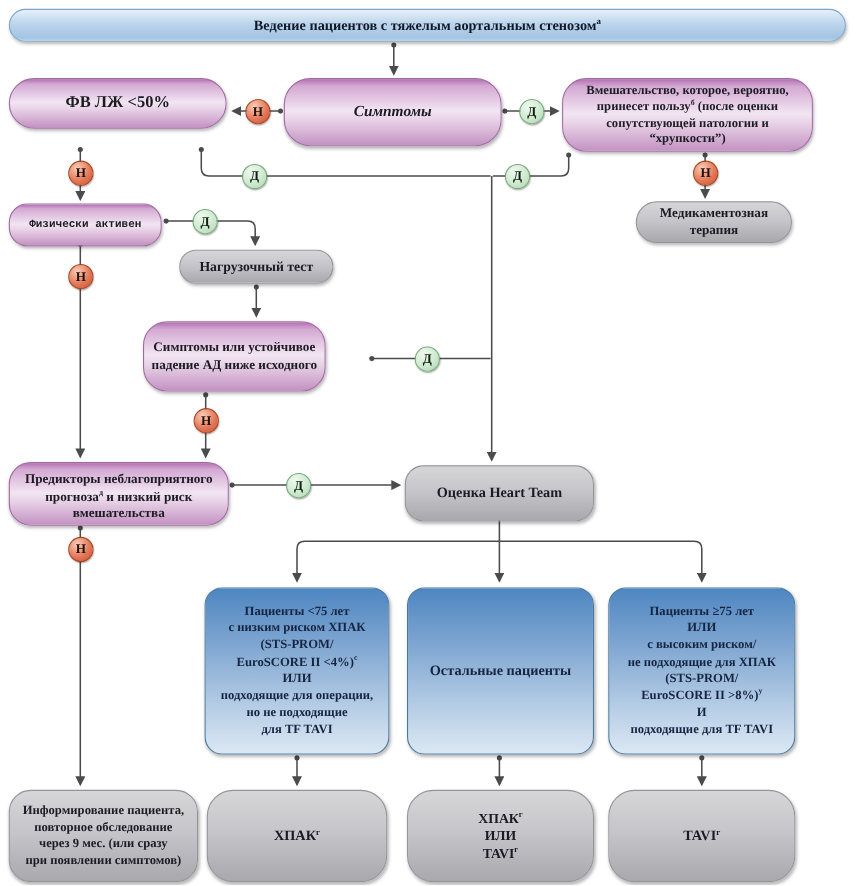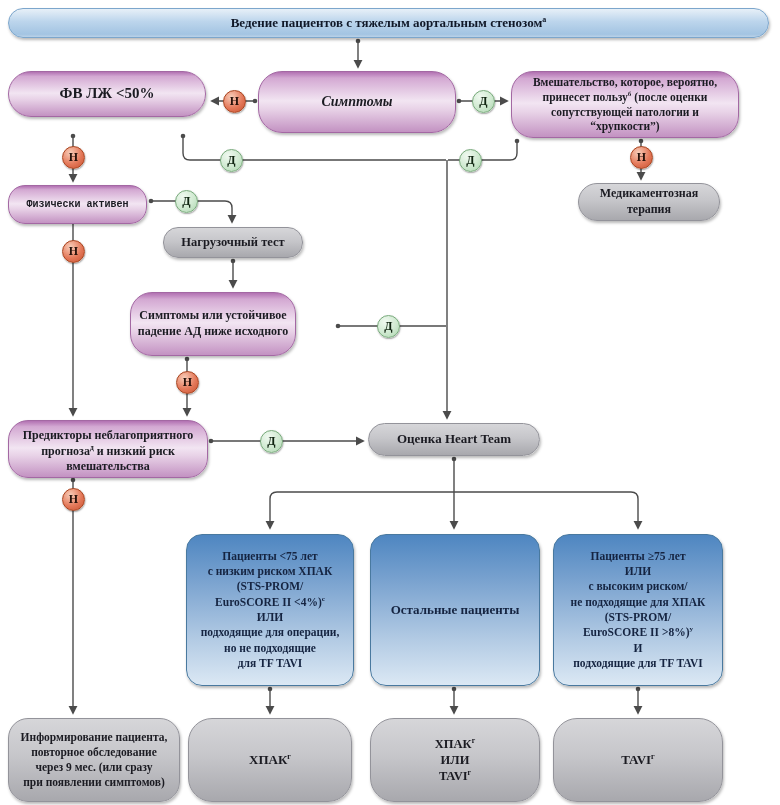--- a/index.html
+++ b/index.html
@@ -112,21 +112,21 @@
   <div class="box pink" style="left:130px;top:292px;width:166px;height:64px;border-radius:22px;font-size:12px;">
     <span>Симптомы или устойчивое
 падение АД ниже исходного</span>
   </div>
 
   <div class="box pink" style="left:8px;top:420px;width:200px;height:58px;border-radius:20px;font-size:12px;align-items:flex-end;">
     <span><span>Предикторы неблагоприятного
 прогноза</span><sup>д</sup><span> и низкий риск
 вмешательства</span></span>
   </div>
-  <div class="box gray" style="left:368px;top:423px;width:172px;height:33px;border-radius:17px;font-size:13px;">
+  <div class="box gray" style="left:368px;top:423px;width:172px;height:51px;border-radius:17px;font-size:13px;">
     <span>Оценка Heart Team</span>
   </div>
 
   <div class="box bluebig" style="left:186px;top:534px;width:168px;height:152px;border-radius:16px;font-size:11.5px;line-height:1.33;">
     <span><span>Пациенты &lt;75 лет
 с низким риском ХПАК
 (STS-PROM/
 EuroSCORE II &lt;4%)</span><sup>с</sup><span>
 ИЛИ
 подходящие для операции,

